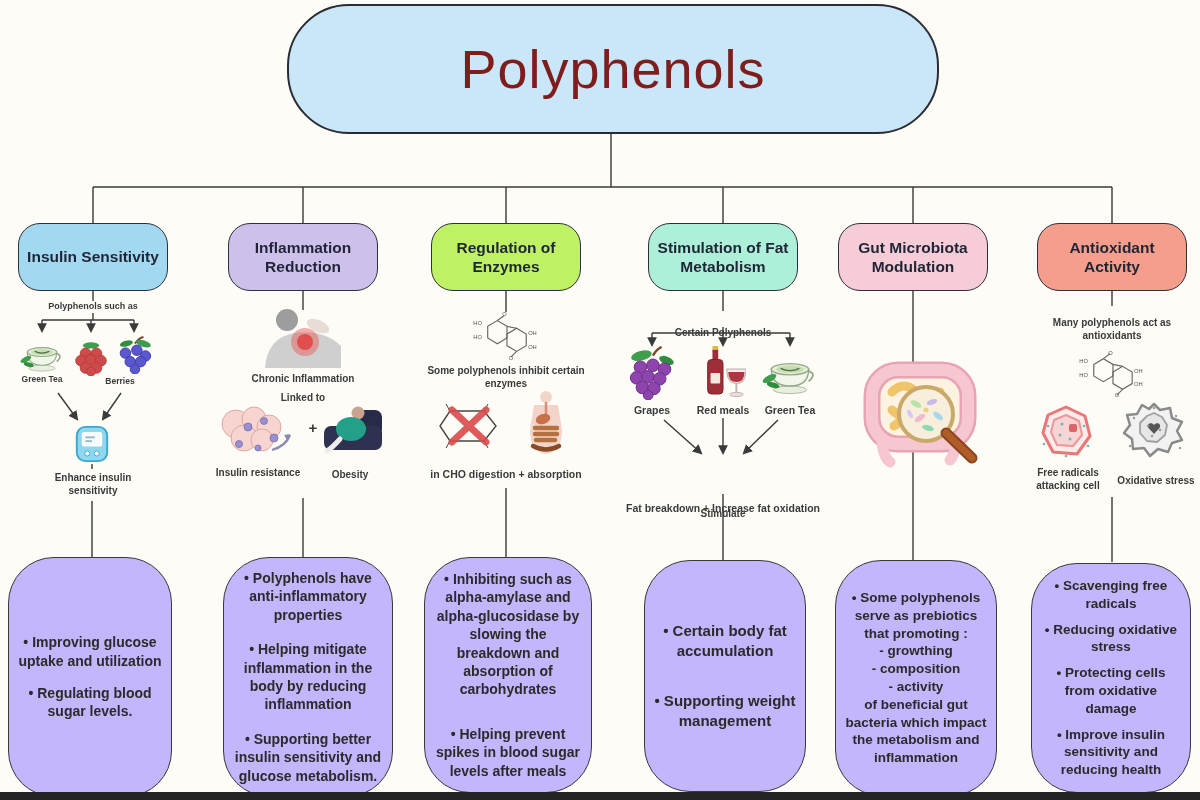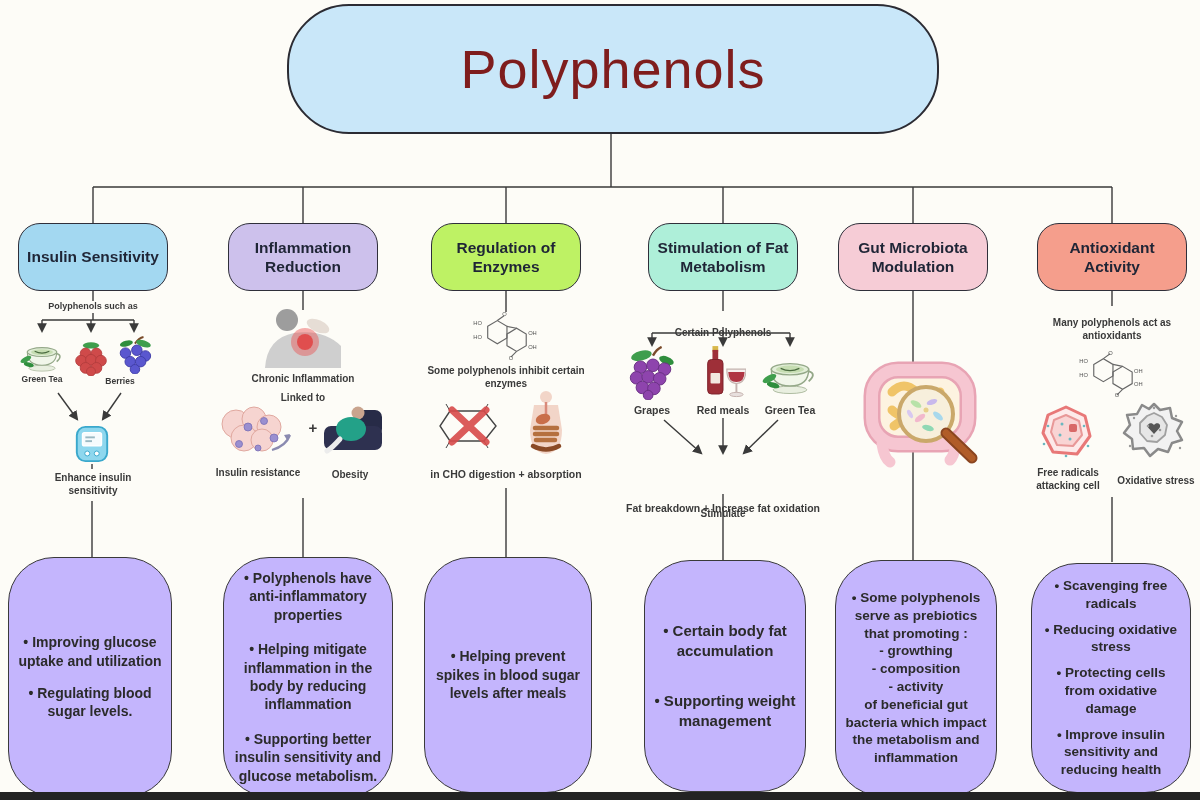--- a/index.html
+++ b/index.html
@@ -389,20 +389,21 @@
   <p>• Regulating blood sugar levels.</p>
 </div>
 
 <div class="out-box fs14 g16" style="left:223px;top:557px;width:170px;height:240px;">
   <p>• Polyphenols have anti-inflammatory properties</p>
   <p>• Helping mitigate inflammation in the body by reducing inflammation</p>
   <p>• Supporting better insulin sensitivity and glucose metabolism.</p>
 </div>
 
 <div class="out-box fs14 g26" style="left:424px;top:557px;width:168px;height:236px;">
+  <p>• Inhibiting such as alpha-amylase and alpha-glucosidase by slowing the breakdown and absorption of carbohydrates</p>
   <p>• Helping prevent spikes in blood sugar levels after meals</p>
 </div>
 
 <div class="out-box fs15 g30" style="left:644px;top:560px;width:162px;height:232px;">
   <p>• Certain body fat accumulation</p>
   <p>• Supporting weight management</p>
 </div>
 
 <div class="out-box fs135 g8" style="left:835px;top:560px;width:162px;height:236px;">
   <p>• Some polyphenols serve as prebiotics that promoting :

